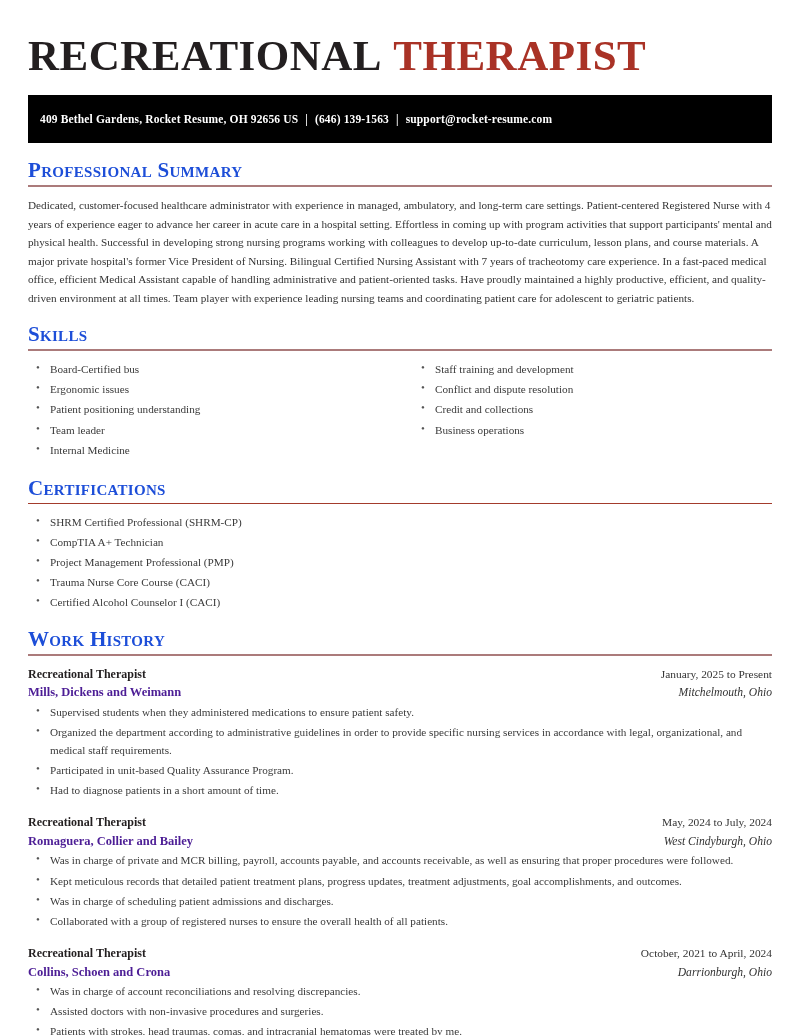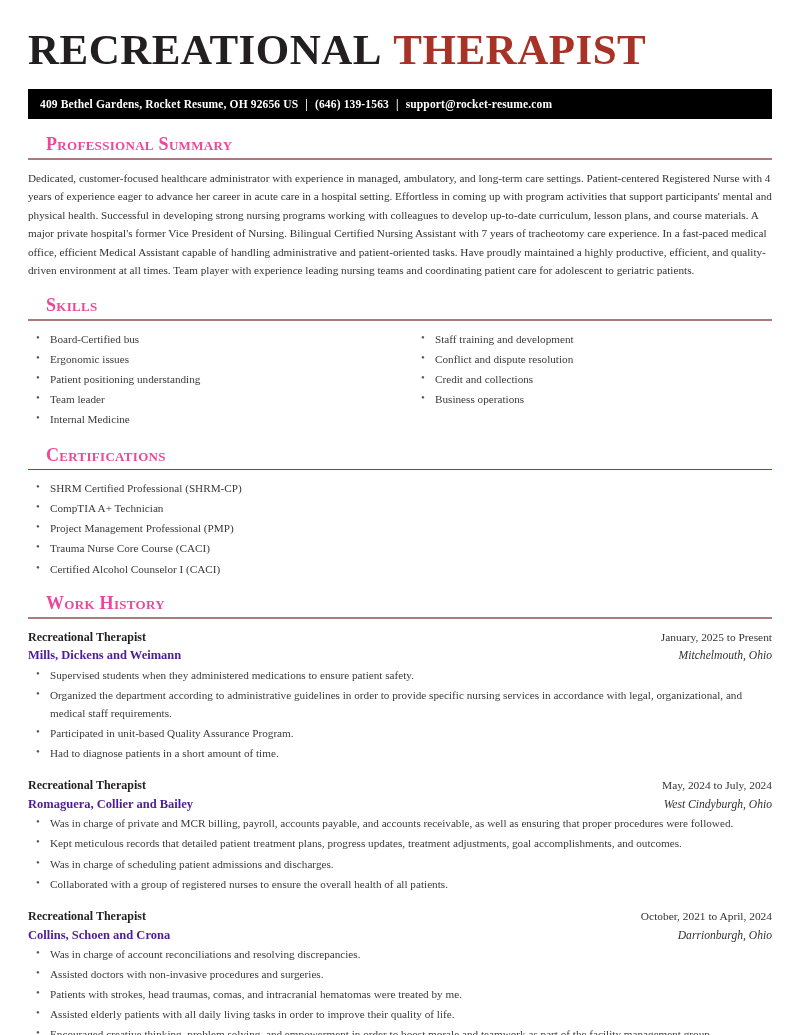--- a/index.html
+++ b/index.html
@@ -11,21 +11,21 @@
   body {
     width: 800px;
     height: 1035px;
     font-family: "Liberation Serif", "DejaVu Serif", serif;
     color: #333333;
     overflow: hidden;
   }
   .page {
     width: 800px;
     height: 1035px;
-    padding: 6px 28px;
+    padding: 12px 28px;
     position: relative;
     border-radius: 16px;
   }
 
   
   .name-header {
     padding-top: 22px;
     padding-bottom: 2px;
     line-height: 1.0;
     white-space: nowrap;
@@ -35,21 +35,21 @@
     font-weight: bold;
     letter-spacing: 0.5px;
     font-family: "Liberation Serif", "DejaVu Serif", serif;
   }
   .name-first { color: #231f20; }
   .name-last { color: #a93226; }
 
   .contact-bar {
     background: #000000;
     color: #ffffff;
-    height: 30px;
+    height: 48px;
     margin-top: 16px;
     display: flex;
     align-items: center;
     padding-left: 12px;
   }
   .contact-bar .contact-text {
     font-size: 11.5px;
     font-weight: bold;
     letter-spacing: 0.15px;
     white-space: nowrap;
@@ -58,27 +58,26 @@
     display: inline-block;
     padding: 0 7px;
     font-weight: bold;
   }
 
   
   .section { margin-top: 16px; }
   .section-title {
     font-family: "Liberation Serif", "DejaVu Serif", serif;
     font-weight: bold;
-    color: #ec4899;
-    font-size: 18px;
+    color: #1d4ed8;
+    font-size: 21px;
     font-variant: small-caps;
     letter-spacing: 0.3px;
     line-height: 1.1;
     padding-bottom: 3px;
-    margin-left: 18px;
   }
   .rule {
     height: 2px;
     background: #ab7b7b;
     width: 100%;
     margin-bottom: 9px;
   }
   .rule.thin {
     height: 1px;
     background: #a33b2c;

